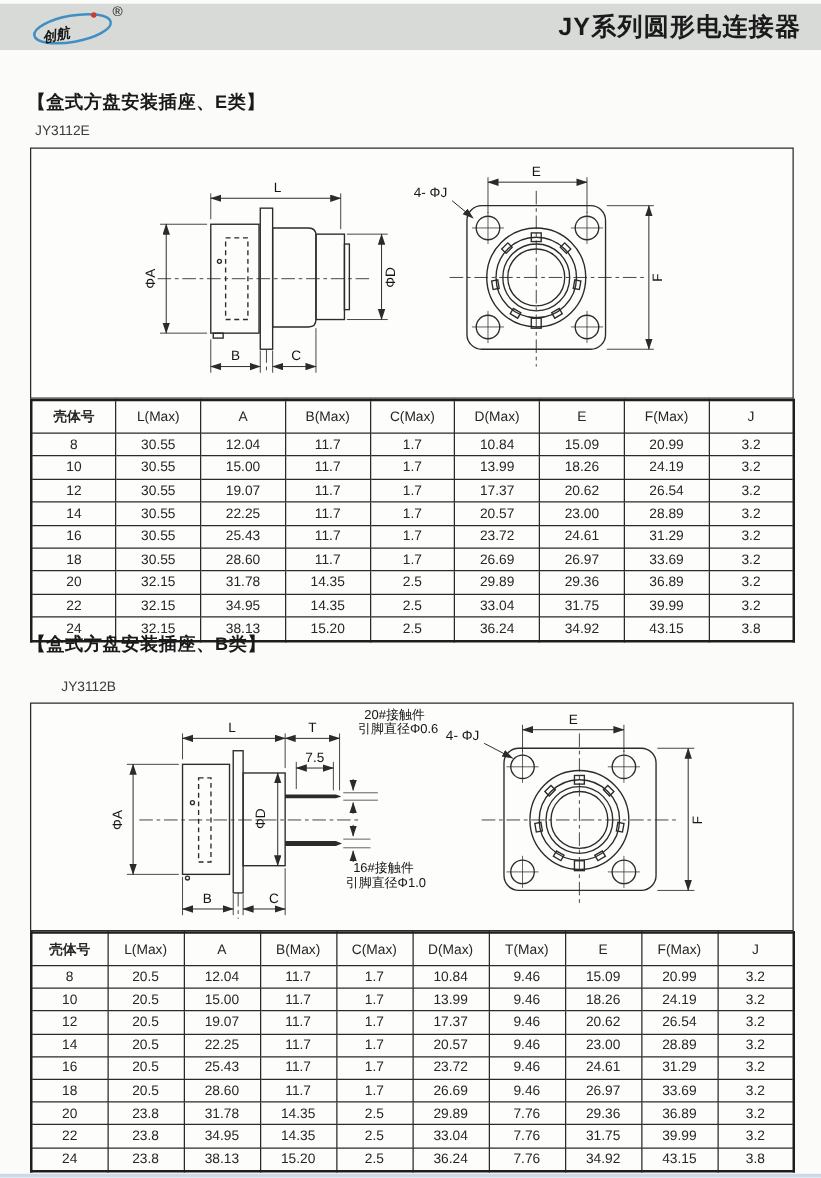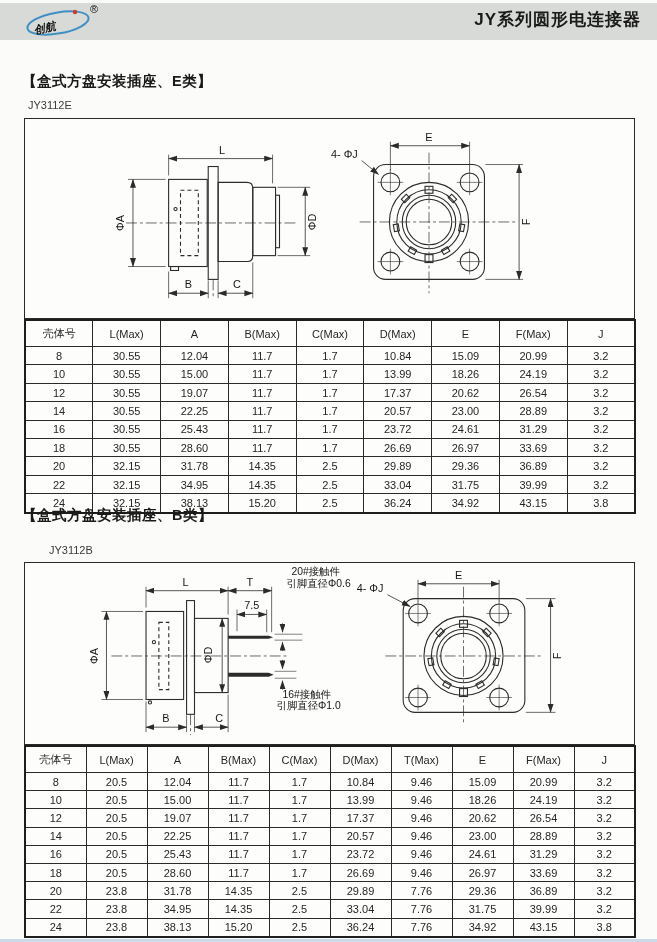--- a/index.html
+++ b/index.html
@@ -1,34 +1,34 @@
 <!DOCTYPE html>
 <html><head>
 <meta charset="utf-8">
 <style>
   html,body{margin:0;padding:0;}
   body{width:657px;height:942px;background:#fbfbf9;position:relative;
        font-family:"Liberation Sans",sans-serif;color:#1a1a1a;overflow:hidden;}
   .band{position:absolute;top:3px;left:0;width:657px;height:37px;background:#d7dad6;}
   .logo{position:absolute;left:18px;top:1px;}
-  .page-title{position:absolute;right:16px;top:8px;font-size:17px;font-weight:bold;letter-spacing:1px;text-align:right;}
+  .page-title{position:absolute;right:16px;top:8px;font-size:20px;font-weight:bold;letter-spacing:1px;text-align:right;}
   .sec-heading{position:absolute;left:22px;font-size:14.5px;font-weight:bold;letter-spacing:.5px;}
   #sh1{top:72px;text-align:center;} #sh2{top:506px;}
   .model{position:absolute;left:28px;font-size:11px;color:#3a3a3a;}
   #md1{top:99px;} #md2{top:544px;margin-left:21px;}
   .draw-box{position:absolute;left:24px;width:611px;border:1px solid #2a2a2a;background:#fdfdfc;box-sizing:border-box;}
   #box1{top:118px;height:201px;} #box2{top:562px;height:183px;}
   .draw-box svg{display:block;width:100%;height:100%;}
   .spec{position:absolute;left:24px;width:612px;border-collapse:collapse;table-layout:fixed;
         font-size:11px;background:#fdfdfc;}
   #t1{top:319px;height:195px;} #t2{top:745px;height:193px;}
   .spec th,.spec td{border:1px solid #2a2a2a;text-align:center;padding:0;font-weight:normal;color:#262626;}
   .spec{border:2px solid #1e1e1e;}
   .spec thead th{height:25px;}
-  .spec th:first-child{font-weight:normal;margin-left:24px;}
+  .spec th:first-child{font-weight:bold;margin-left:24px;}
   .bottom-edge{position:absolute;left:0;bottom:0;width:657px;height:3px;background:#ccd9e9;}
   
   .ln{fill:none;stroke:#2b2b2b;stroke-width:1.1;}
   .dash{stroke-dasharray:4 3;}
   .cl{fill:none;stroke:#2b2b2b;stroke-width:.7;stroke-dasharray:11 3 3 3;}
   .dim{fill:none;stroke:#2b2b2b;stroke-width:.8;}
   .ext{stroke:#2b2b2b;stroke-width:.7;}
   .thin{stroke:#2b2b2b;stroke-width:.6;}
   .drk{fill:#2b2b2b;stroke:none;}
   svg text{font-family:"Liberation Sans",sans-serif;font-size:11px;fill:#161616;}

